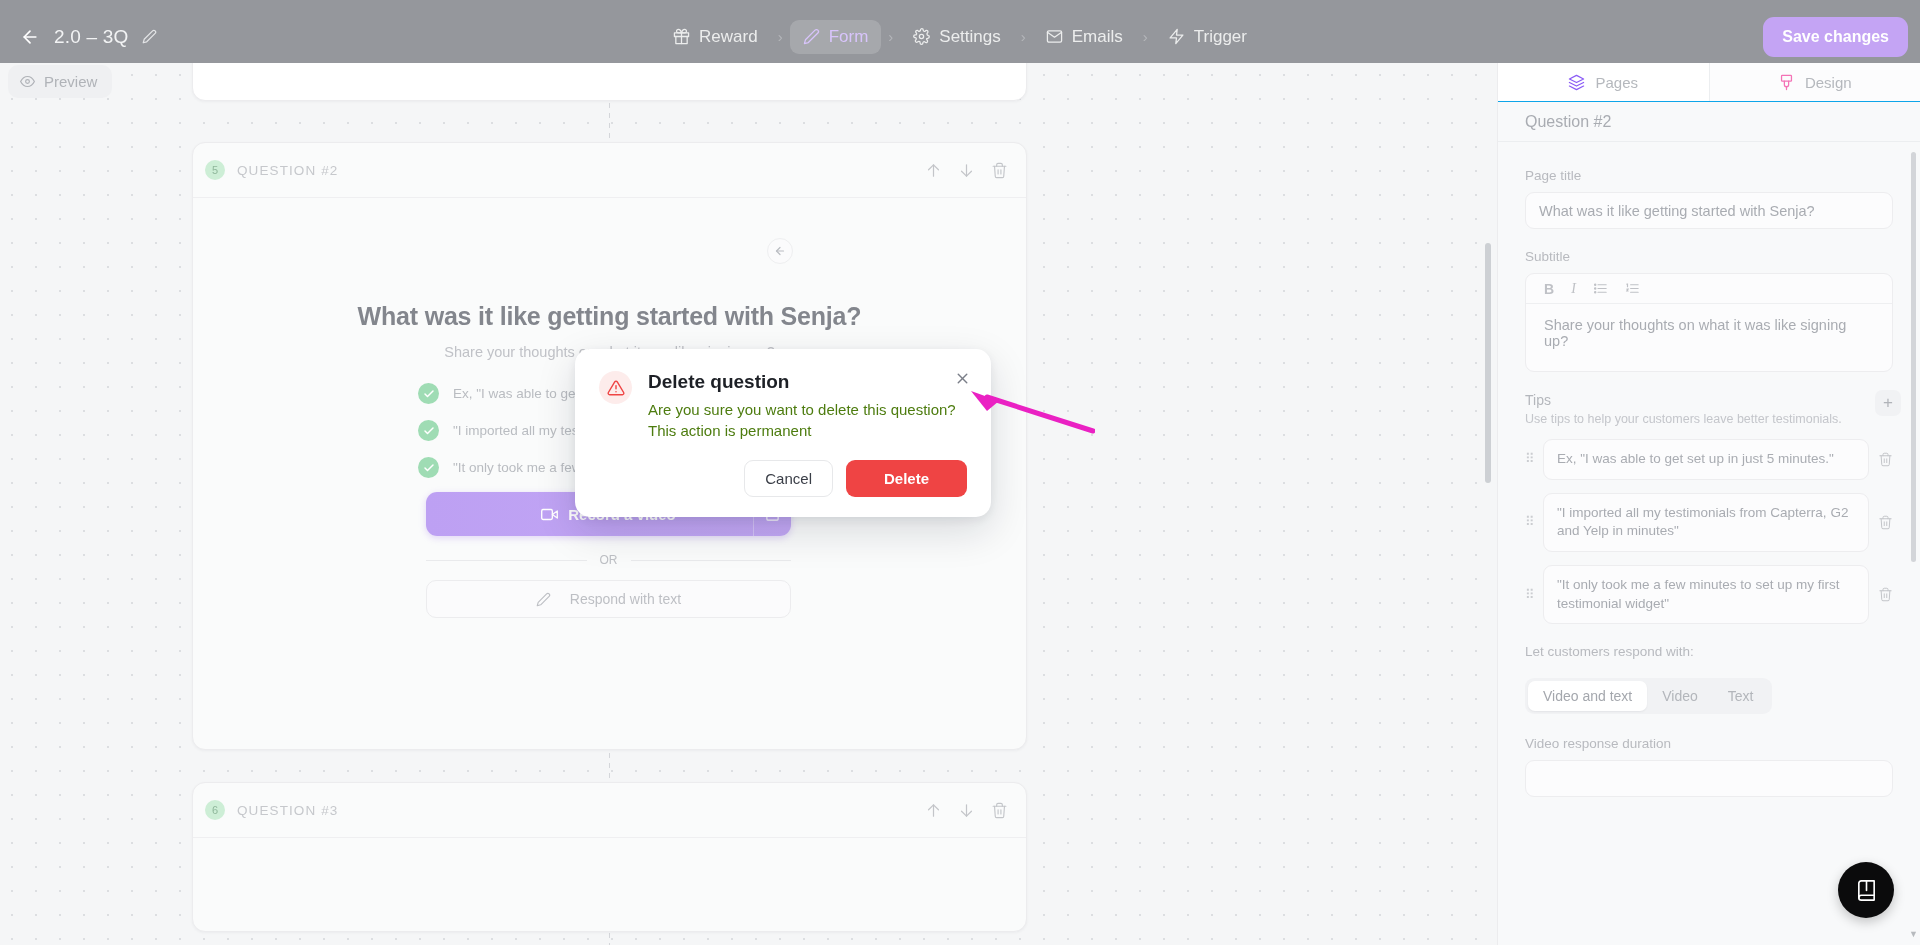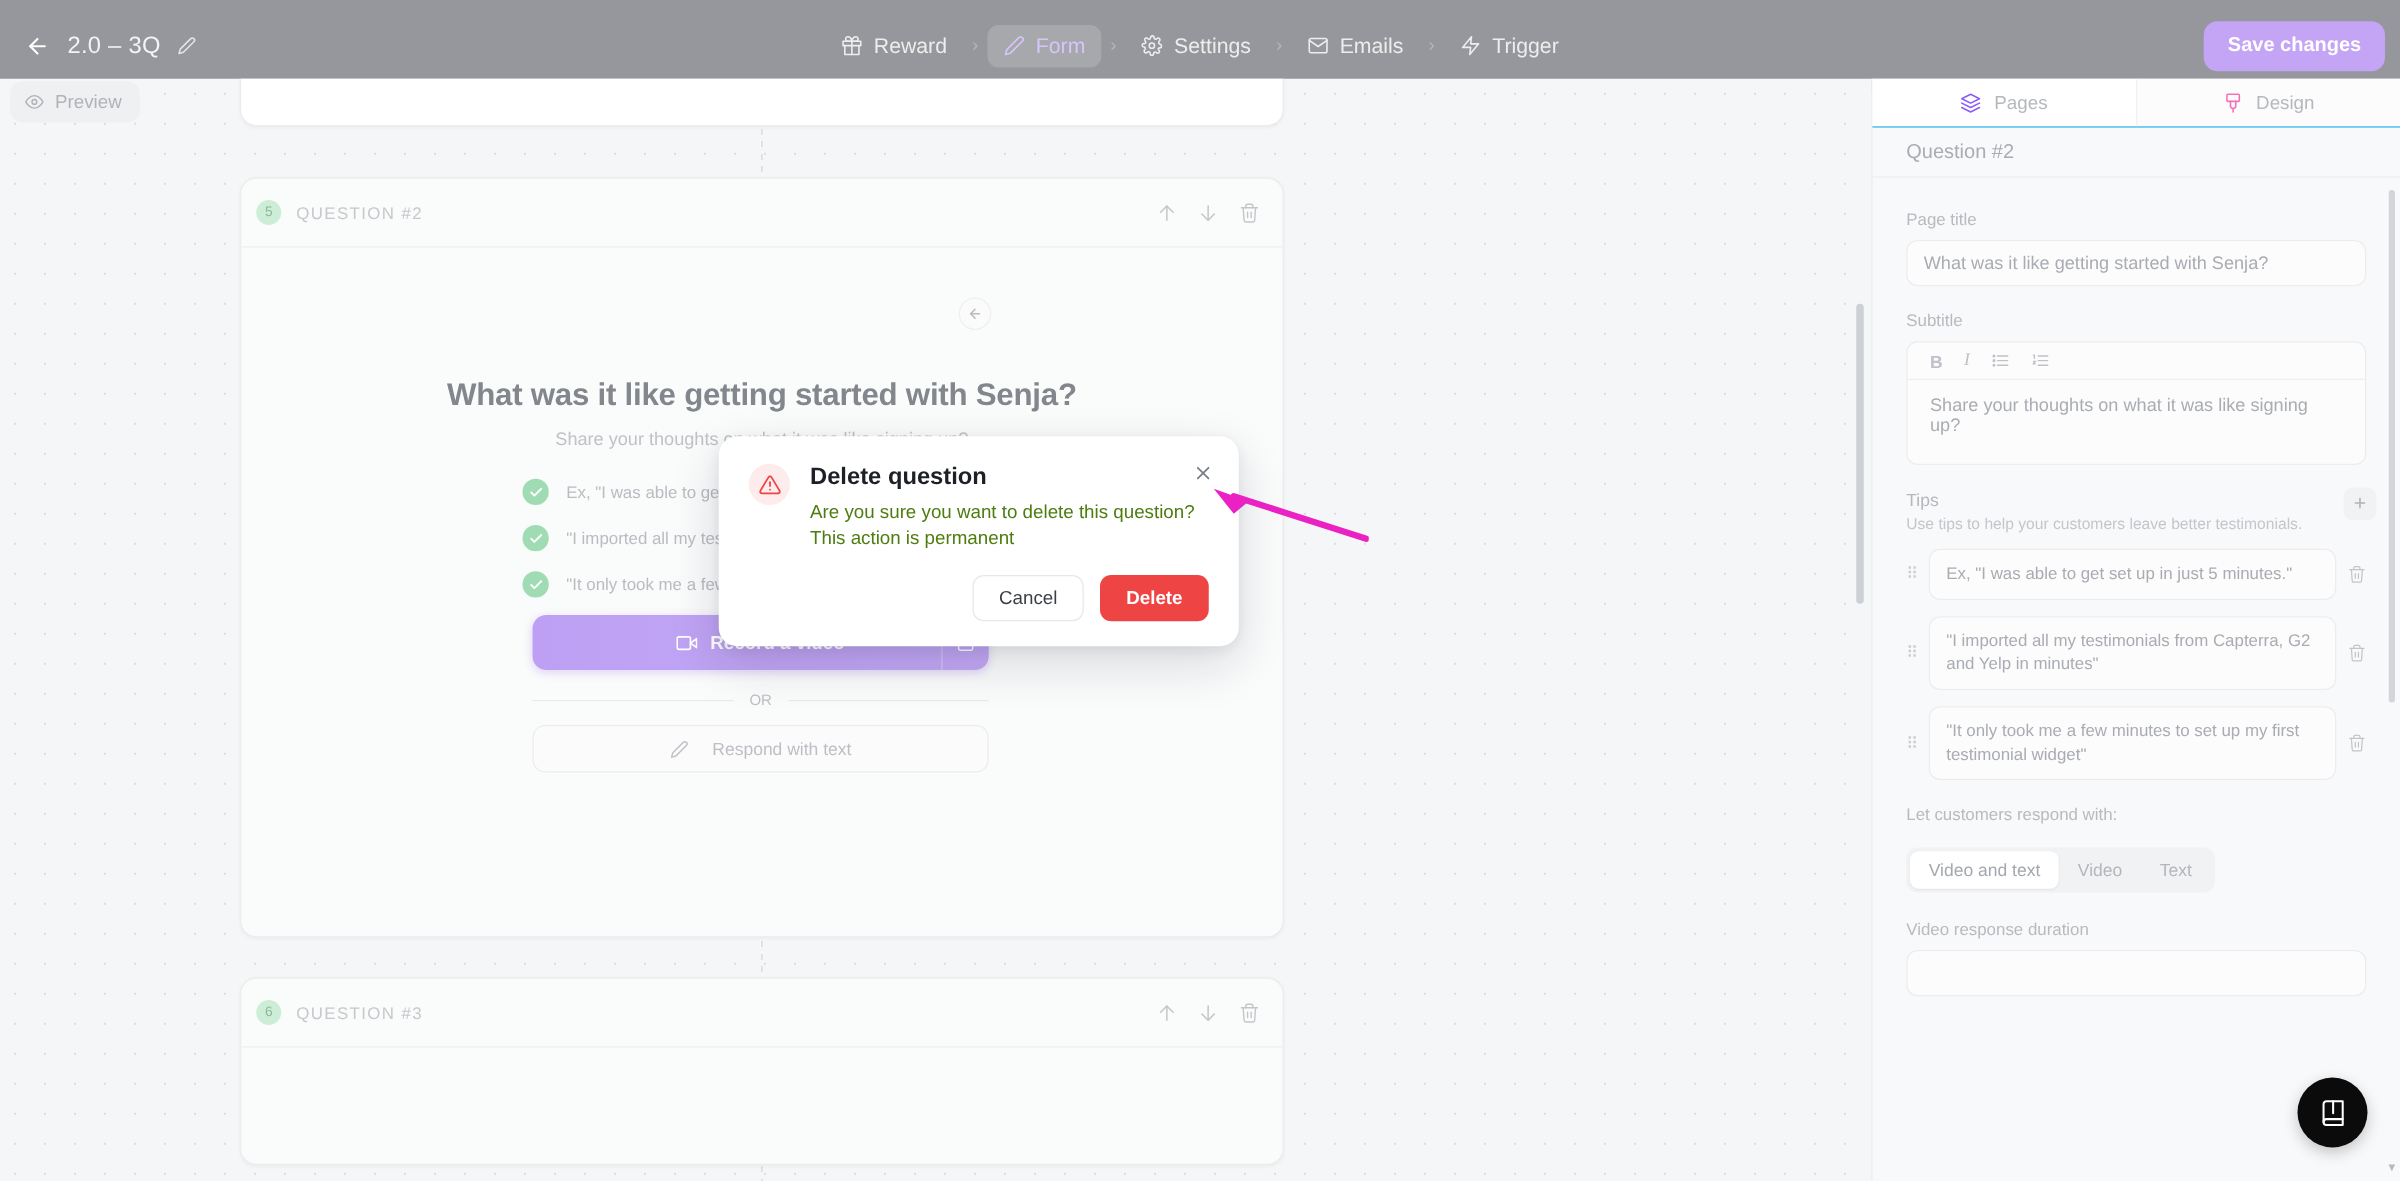--- a/index.html
+++ b/index.html
@@ -218,21 +218,21 @@
   .m-title{ font-size:19px; font-weight:700; color:#1d2026; }
   .m-desc{ font-size:15px; color:#4d7c0f; line-height:1.37; margin-top:7px; max-width:308px; }
   .m-close{ position:absolute; right:20px; top:21px; color:#7a7e88; font-size:17px; cursor:pointer; }
   .m-actions{ display:flex; justify-content:flex-end; gap:13px; margin-top:19px; }
   .btn-cancel{
     background:#ffffff; border:1px solid #e7e8ea; border-radius:9px;
     padding:9px 20px; font-size:15px; color:#3a3e47; font-family:inherit; cursor:pointer;
   }
   .btn-delete{
     background:#ef4444; border:none; border-radius:9px;
-    padding:10px 21px; font-size:15px; font-weight:600; color:#ffffff;
+    padding:10px 38px; font-size:15px; font-weight:600; color:#ffffff;
     font-family:inherit; cursor:pointer;
   }
 
   .pointer-arrow{ position:absolute; left:965px; top:385px; z-index:60; pointer-events:none; }
 </style>
 </head>
 <body>
 
 <div class="topbar">
   <div class="tb-left">

